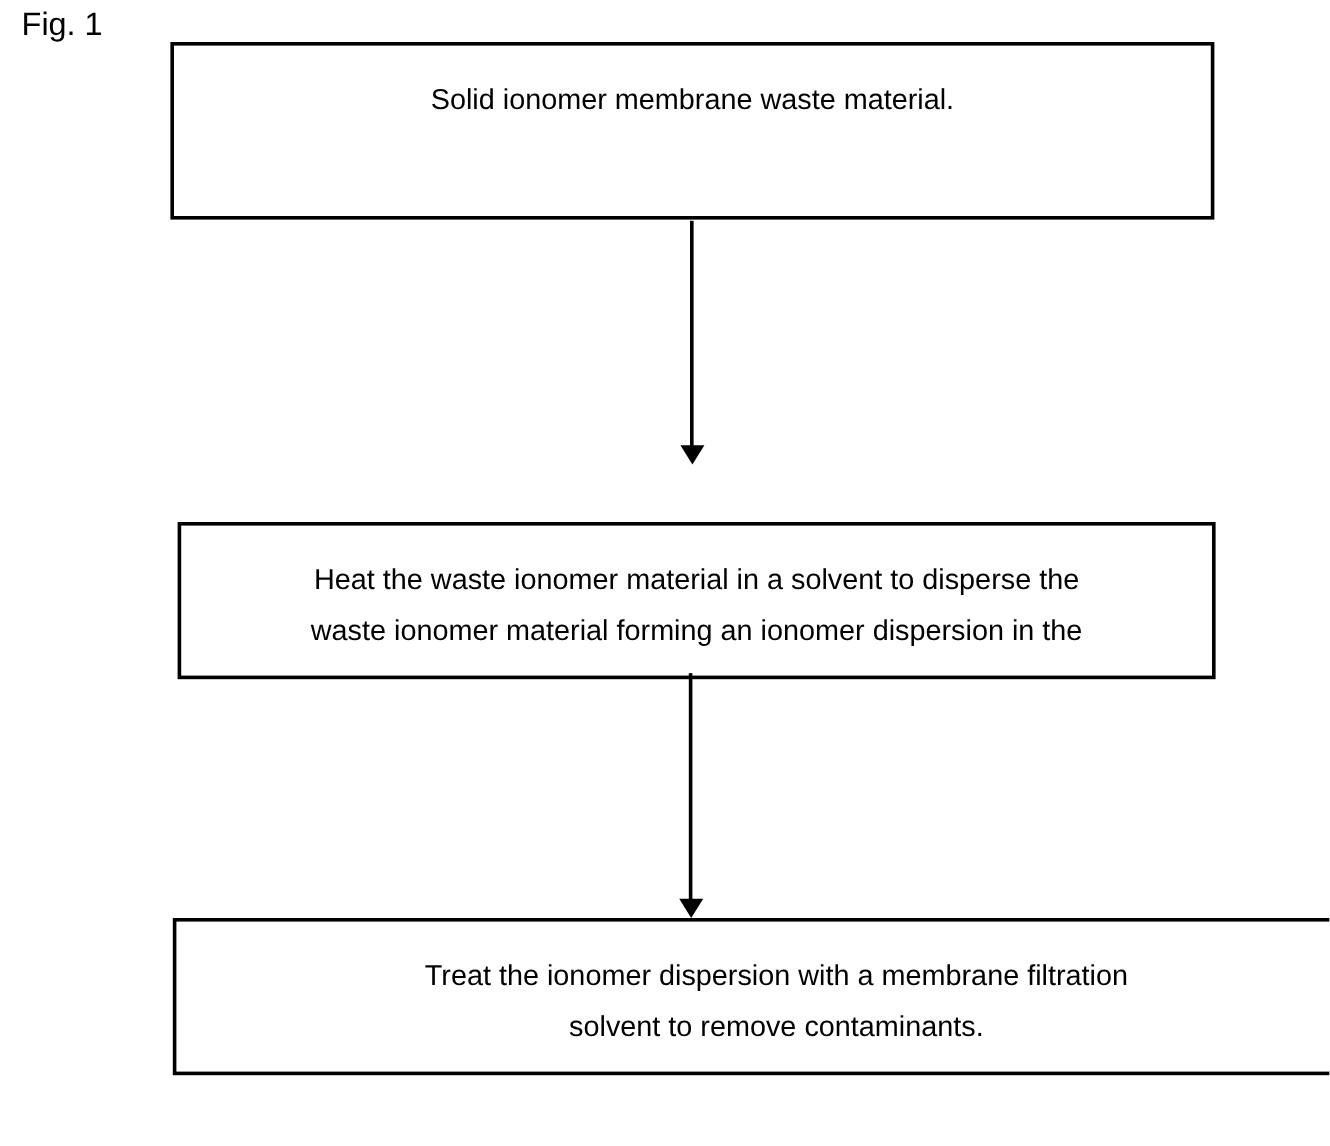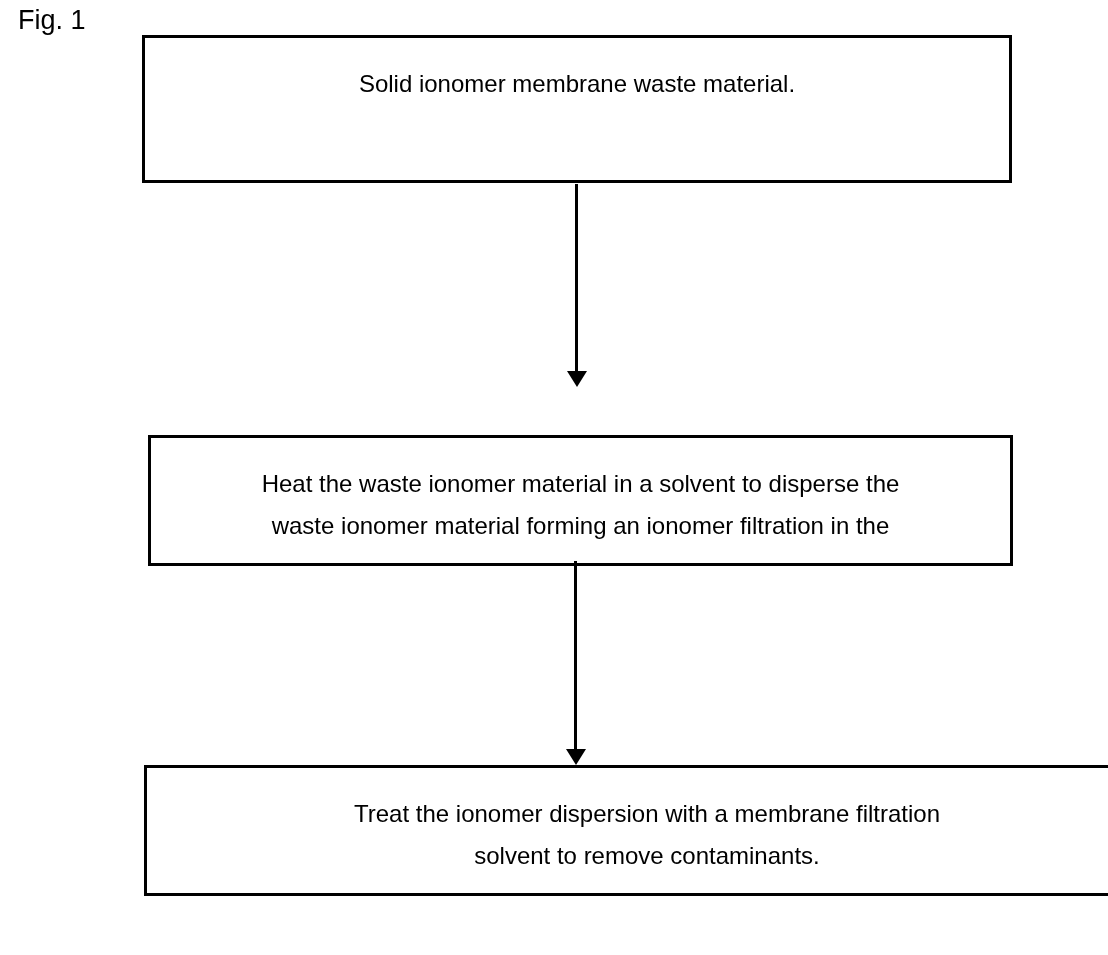--- a/index.html
+++ b/index.html
@@ -73,21 +73,21 @@
     <div>Solid ionomer membrane waste material.</div>
   </div>
 
   <div class="arrow arrow1">
     <div class="arrow-line"></div>
     <div class="arrow-head"></div>
   </div>
 
   <div class="box box2">
     <div>Heat the waste ionomer material in a solvent to disperse the</div>
-    <div>waste ionomer material forming an ionomer filtration in the</div>
+    <div>waste ionomer material forming an ionomer dispersion in the</div>
   </div>
 
   <div class="arrow arrow2">
     <div class="arrow-line"></div>
     <div class="arrow-head"></div>
   </div>
 
   <div class="box box3">
     <div>Treat the ionomer dispersion with a membrane filtration</div>
     <div>solvent to remove contaminants.</div>

